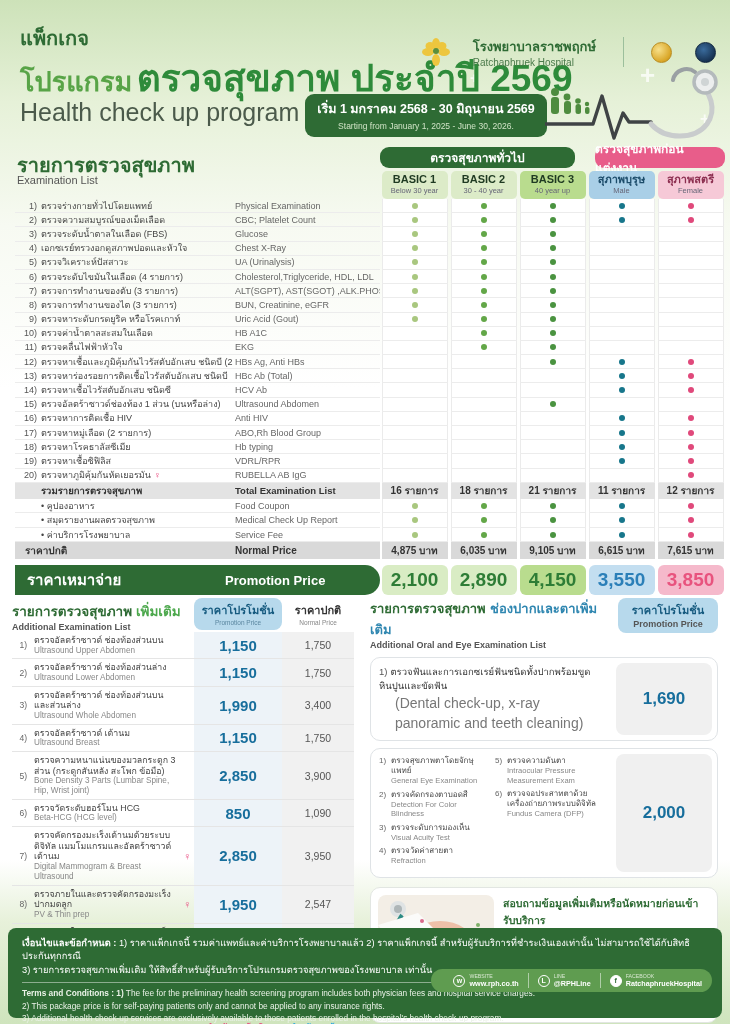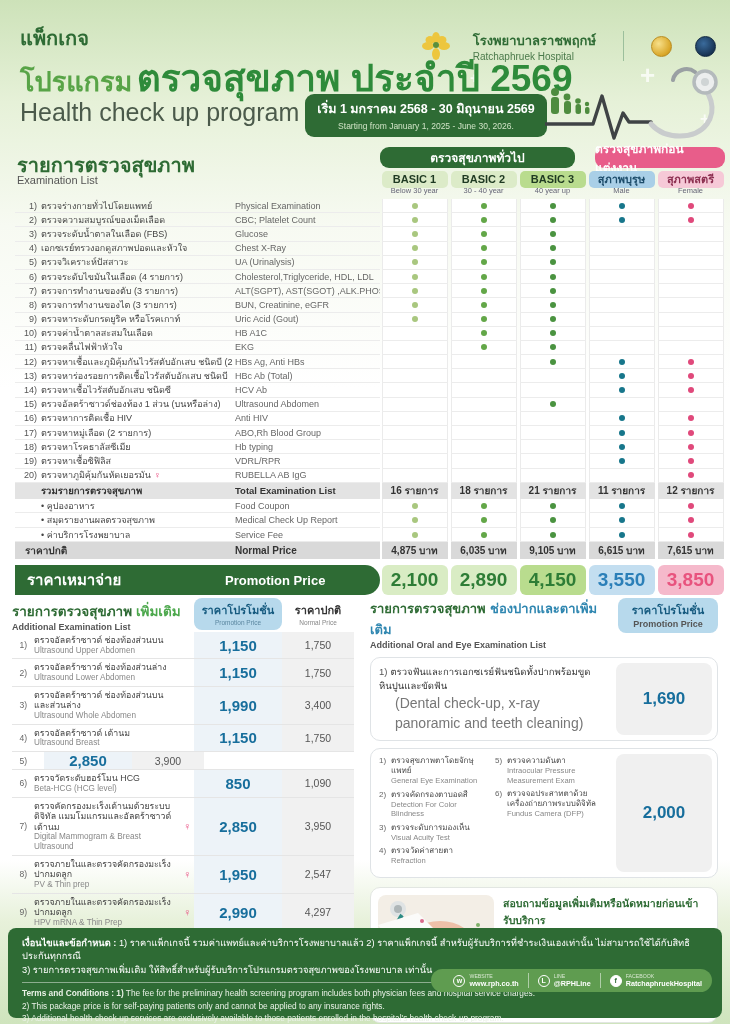--- a/index.html
+++ b/index.html
@@ -11,40 +11,40 @@
   
   .header { position:absolute; top:0; left:0; right:0; height:145px; }
   .pkg { position:absolute; left:20px; top:22px; font-size:20px; color:#2e6b34;font-weight:bold; }
   .title { position:absolute; left:20px; top:48px; white-space:nowrap; }
   .title .pre { font-size:27px; color:#58a447; font-weight:bold; }
   .title .main { font-size:37px; color:#2e8b3a; font-weight:bold; }
   .subtitle { position:absolute; left:20px; top:98px; font-size:25px; color:#4b5a4b; }
   .datepill { position:absolute; left:305px; top:94px; width:242px; background:#2e6b34; border-radius:9px; padding:5px 8px 6px; text-align:center; }
   .datepill .th { color:#fff; font-size:12.5px; font-weight:bold; }
   .datepill .en { color:#cfe3c5; font-size:8.5px; margin-top:2px; }
-  .logo { position:absolute; right:14px; top:30px; display:flex; align-items:center; gap:23px; }
+  .logo { position:absolute; right:14px; top:36px; display:flex; align-items:center; gap:23px; }
   .logo-text .th { font-size:13px; color:#2e6b34; font-weight:bold; }
   .logo-text .en { font-size:10px; color:#4b7a4b; }
   .logo-sep { width:1px; height:30px; background:#9cbf9c; margin:0 4px; }
   .medal { width:21px; height:21px; border-radius:50%; }
   .medal.gold { background:radial-gradient(circle at 35% 35%, #f7e08a, #d9a627 70%, #a97b14); border:1px solid #b98c20; }
   .medal.navy { background:radial-gradient(circle at 40% 35%, #3a6b9c, #16304f 75%); border:1px solid #10263f; }
   .decor { position:absolute; right:0; top:66px; }
 
   
   .exam { position:absolute; left:15px; top:147px; width:710px; }
   .exam-head { position:relative; height:52px; }
   .exam-title-th { position:absolute; left:2px; top:2px; font-size:20px; font-weight:bold; color:#2e6b34; }
   .exam-title-en { position:absolute; left:2px; top:27px; font-size:11px; color:#555; }
   .head-right { position:absolute; right:0; top:0; width:345px; }
   .group-row { display:flex; gap:20px; height:21px; }
   .gpill { border-radius:9px; color:#fff; font-weight:bold; font-size:12px; display:flex; align-items:center; justify-content:center; }
   .gpill.general { flex:3; background:#2e6b34; }
   .gpill.premarital { flex:2; background:#e85d8a; }
-  .colhead-row { display:flex; margin-top:3px; height:17px; }
+  .colhead-row { display:flex; margin-top:3px; height:28px; }
   .colhead { flex:1; margin:0 1.5px; border-radius:5px; text-align:center; padding-top:2px; }
   .colhead .n { font-size:11px; font-weight:bold; color:#1f3a22; line-height:1.15; }
   .colhead .s { font-size:7.5px; color:#667; }
   .ch0,.ch1 { background:#dcebc8; }
   .ch2 { background:#b9dc8e; }
   .ch3 { background:#a9cfe7; } .ch3 .n { color:#1d4d6b; }
   .ch4 { background:#f6c9d7; } .ch4 .n { color:#8c2f50; }
 
   .xrow { display:flex; align-items:center; height:14.2px; background:transparent; }
   .xrow .name { width:220px; display:flex; align-items:center; font-size:9px; color:#444; border-bottom:1px solid #ececec; height:100%; overflow:hidden; white-space:nowrap; }
@@ -807,20 +807,24 @@
             <div class="nm">
               <div class="th">ตรวจอัลตร้าซาวด์ เต้านม</div>
               <div class="en">Ultrasound Breast</div>
             </div>
             <div class="g "></div>
             <div class="pp">1,150</div>
             <div class="np">1,750</div>
           </div>
           <div class="addrow">
             <div class="no">5)</div>
+            <div class="nm">
+              <div class="th">ตรวจความหนาแน่นของมวลกระดูก 3 ส่วน (กระดูกสันหลัง สะโพก ข้อมือ)</div>
+              <div class="en">Bone Density 3 Parts (Lumbar Spine, Hip, Wrist joint)</div>
+            </div>
             <div class="g "></div>
             <div class="pp">2,850</div>
             <div class="np">3,900</div>
           </div>
           <div class="addrow">
             <div class="no">6)</div>
             <div class="nm">
               <div class="th">ตรวจวัดระดับฮอร์โมน HCG</div>
               <div class="en">Beta-HCG (HCG level)</div>
             </div>

